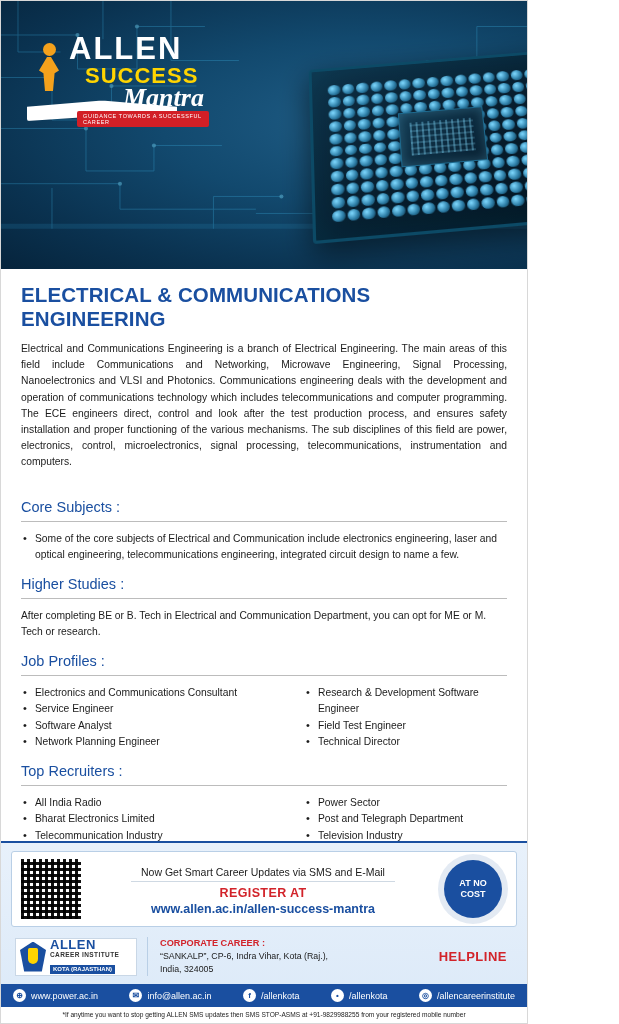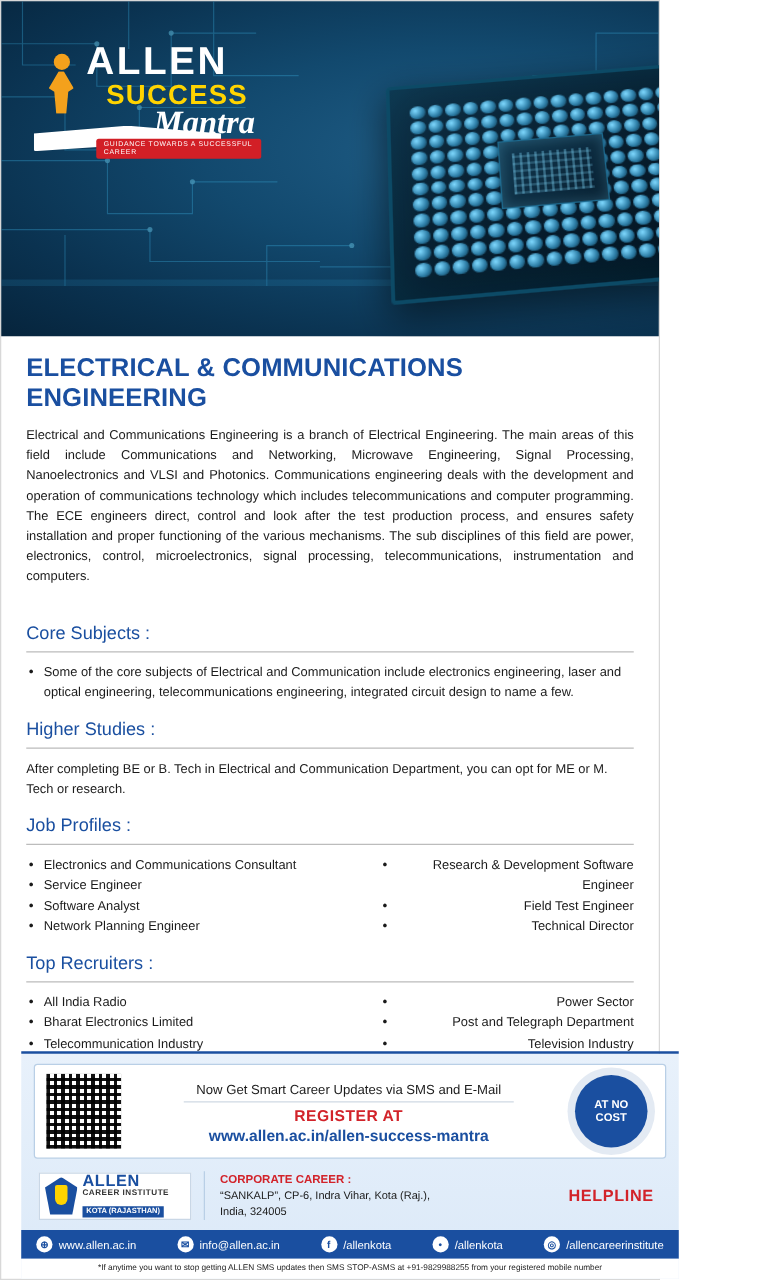--- a/index.html
+++ b/index.html
@@ -134,26 +134,26 @@
     position: relative; padding-left: 14px;
     font-size: 10.3px; line-height: 16.5px; color: #1b1b1b;
   }
   ul.bul li::before {
     content: "•"; position: absolute; left: 2px; top: -1px;
     color: #1b1b1b; font-size: 11px;
   }
   p.body-text { font-size: 10.3px; line-height: 16.5px; color: #1b1b1b; }
   .two-col { display: flex; gap: 0; }
   .two-col .col { flex: 1 1 50%; }
-  .two-col .col.right { padding-left: 40px; text-align: right; }
+  .two-col .col.right { padding-left: 40px; }
   .sec { margin-bottom: 12px; }
 
   
   .footer {
-    position: absolute; left: 16px; bottom: 0; width: 100%;
+    position: absolute; left: 0; bottom: 0; width: 100%;
     background: linear-gradient(180deg, #e8f1fb 0%, #dbe9f8 100%);
     border-top: 2px solid #1a4fa0;
     padding: 8px 10px 0 10px;
   }
   .sms-card {
     position: relative;
     background: #ffffff;
     border: 1px solid #b9cfe6;
     border-radius: 3px;
     height: 76px;
@@ -568,21 +568,21 @@
         <div>India, 324005</div>
       </div>
       <div class="helpline">
         <div class="hl">HELPLINE</div>
       </div>
     </div>
 
     <div class="contact-bar">
       <div class="ci">
         <span class="dot">⊕</span>
-        <span>www.allen.ac.in</span>
+        <span>www.power.ac.in</span>
       </div>
       <div class="ci">
         <span class="dot">✉</span>
         <span>info@allen.ac.in</span>
       </div>
       <div class="ci">
         <span class="dot">f</span>
         <span>/allenkota</span>
       </div>
       <div class="ci">

